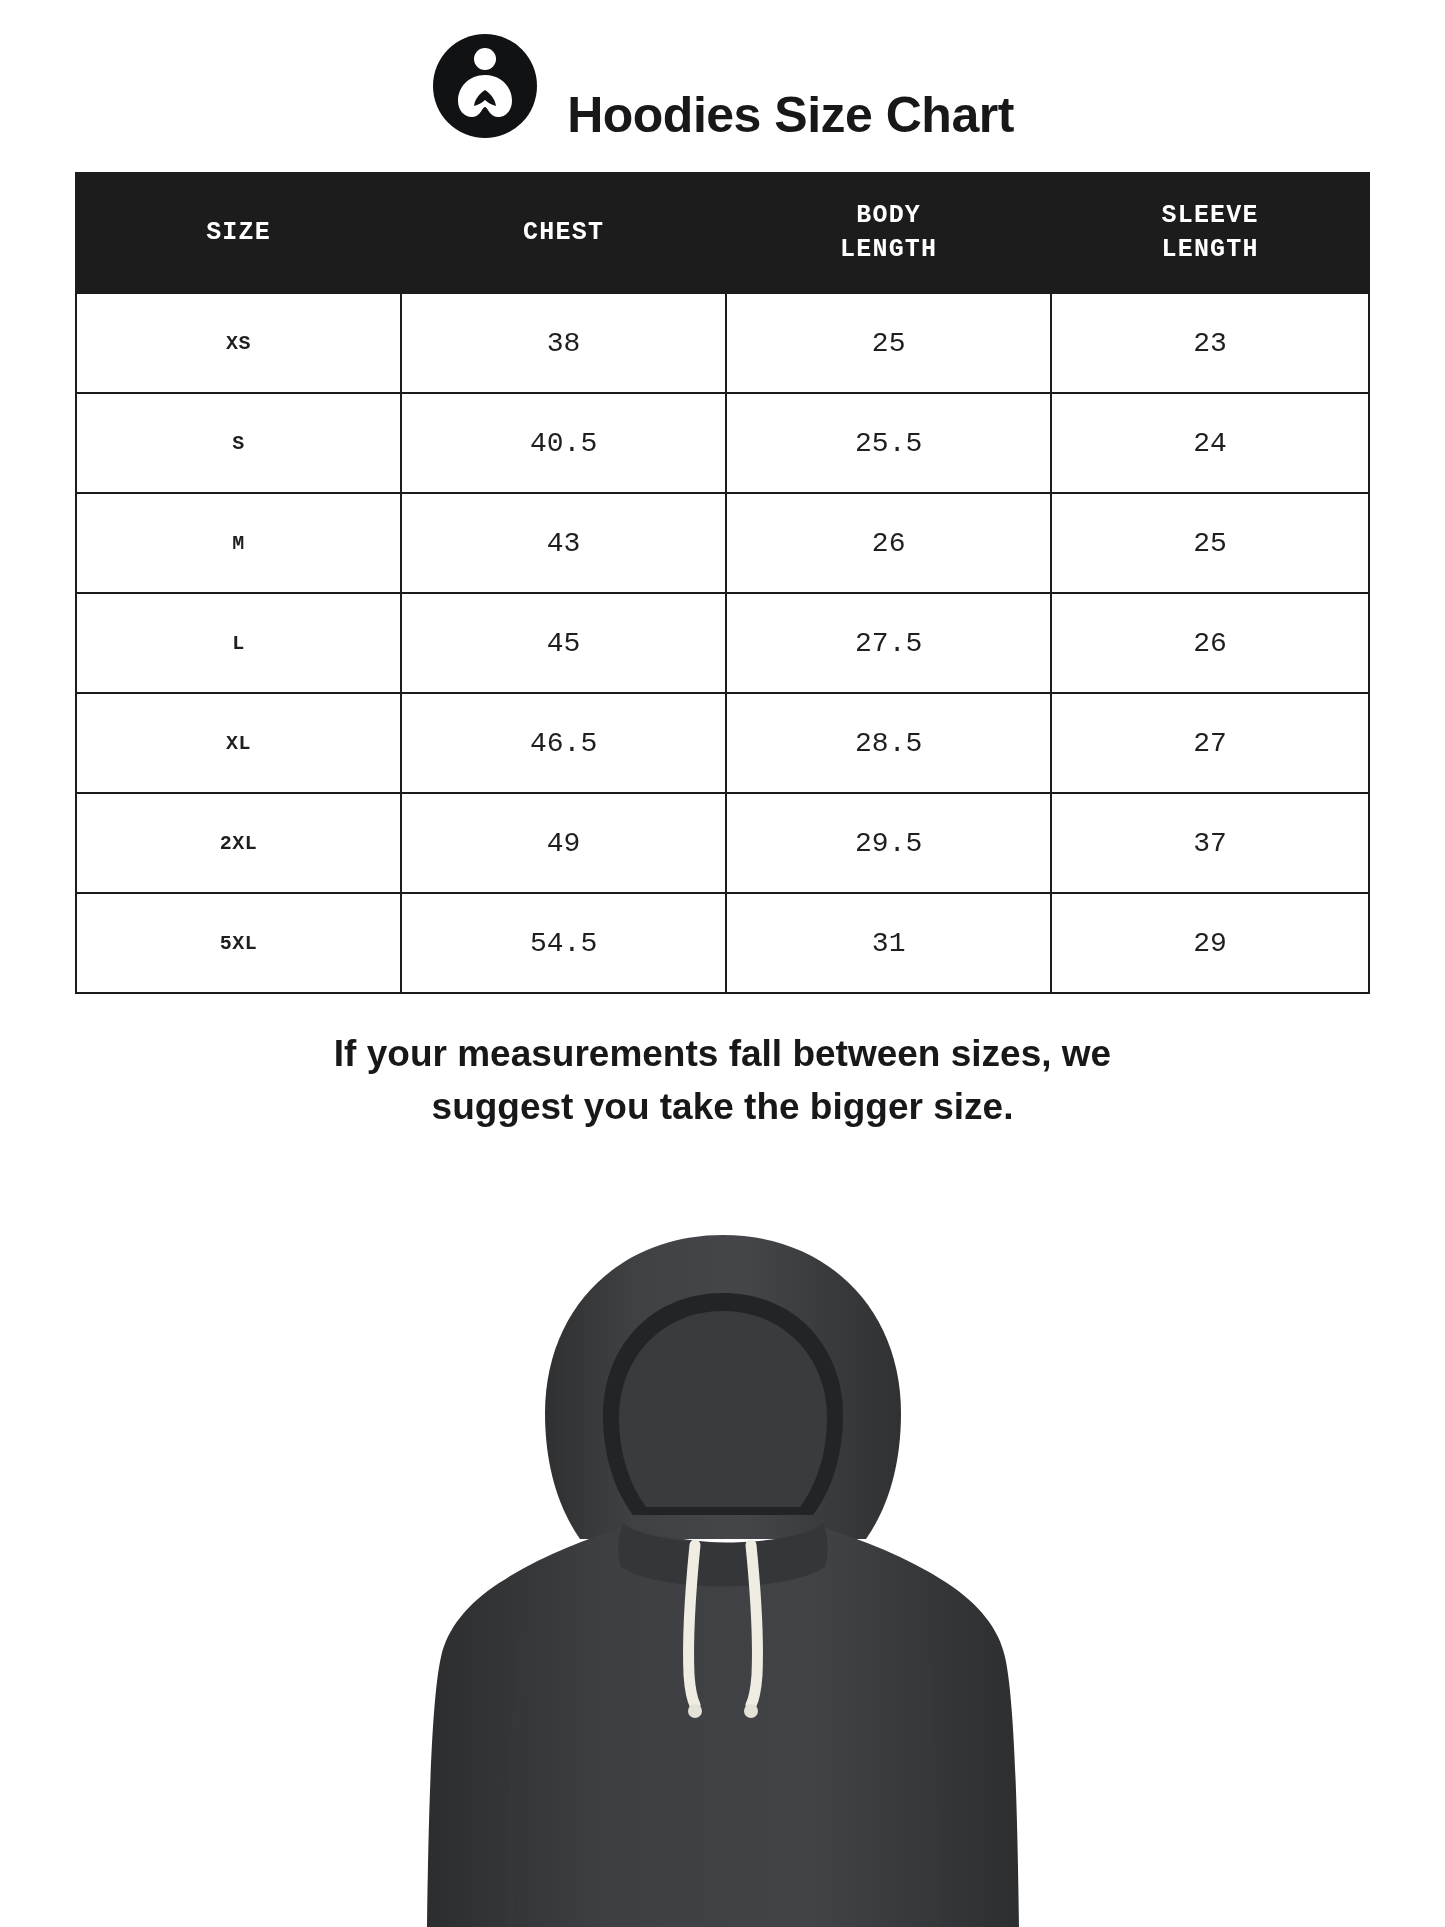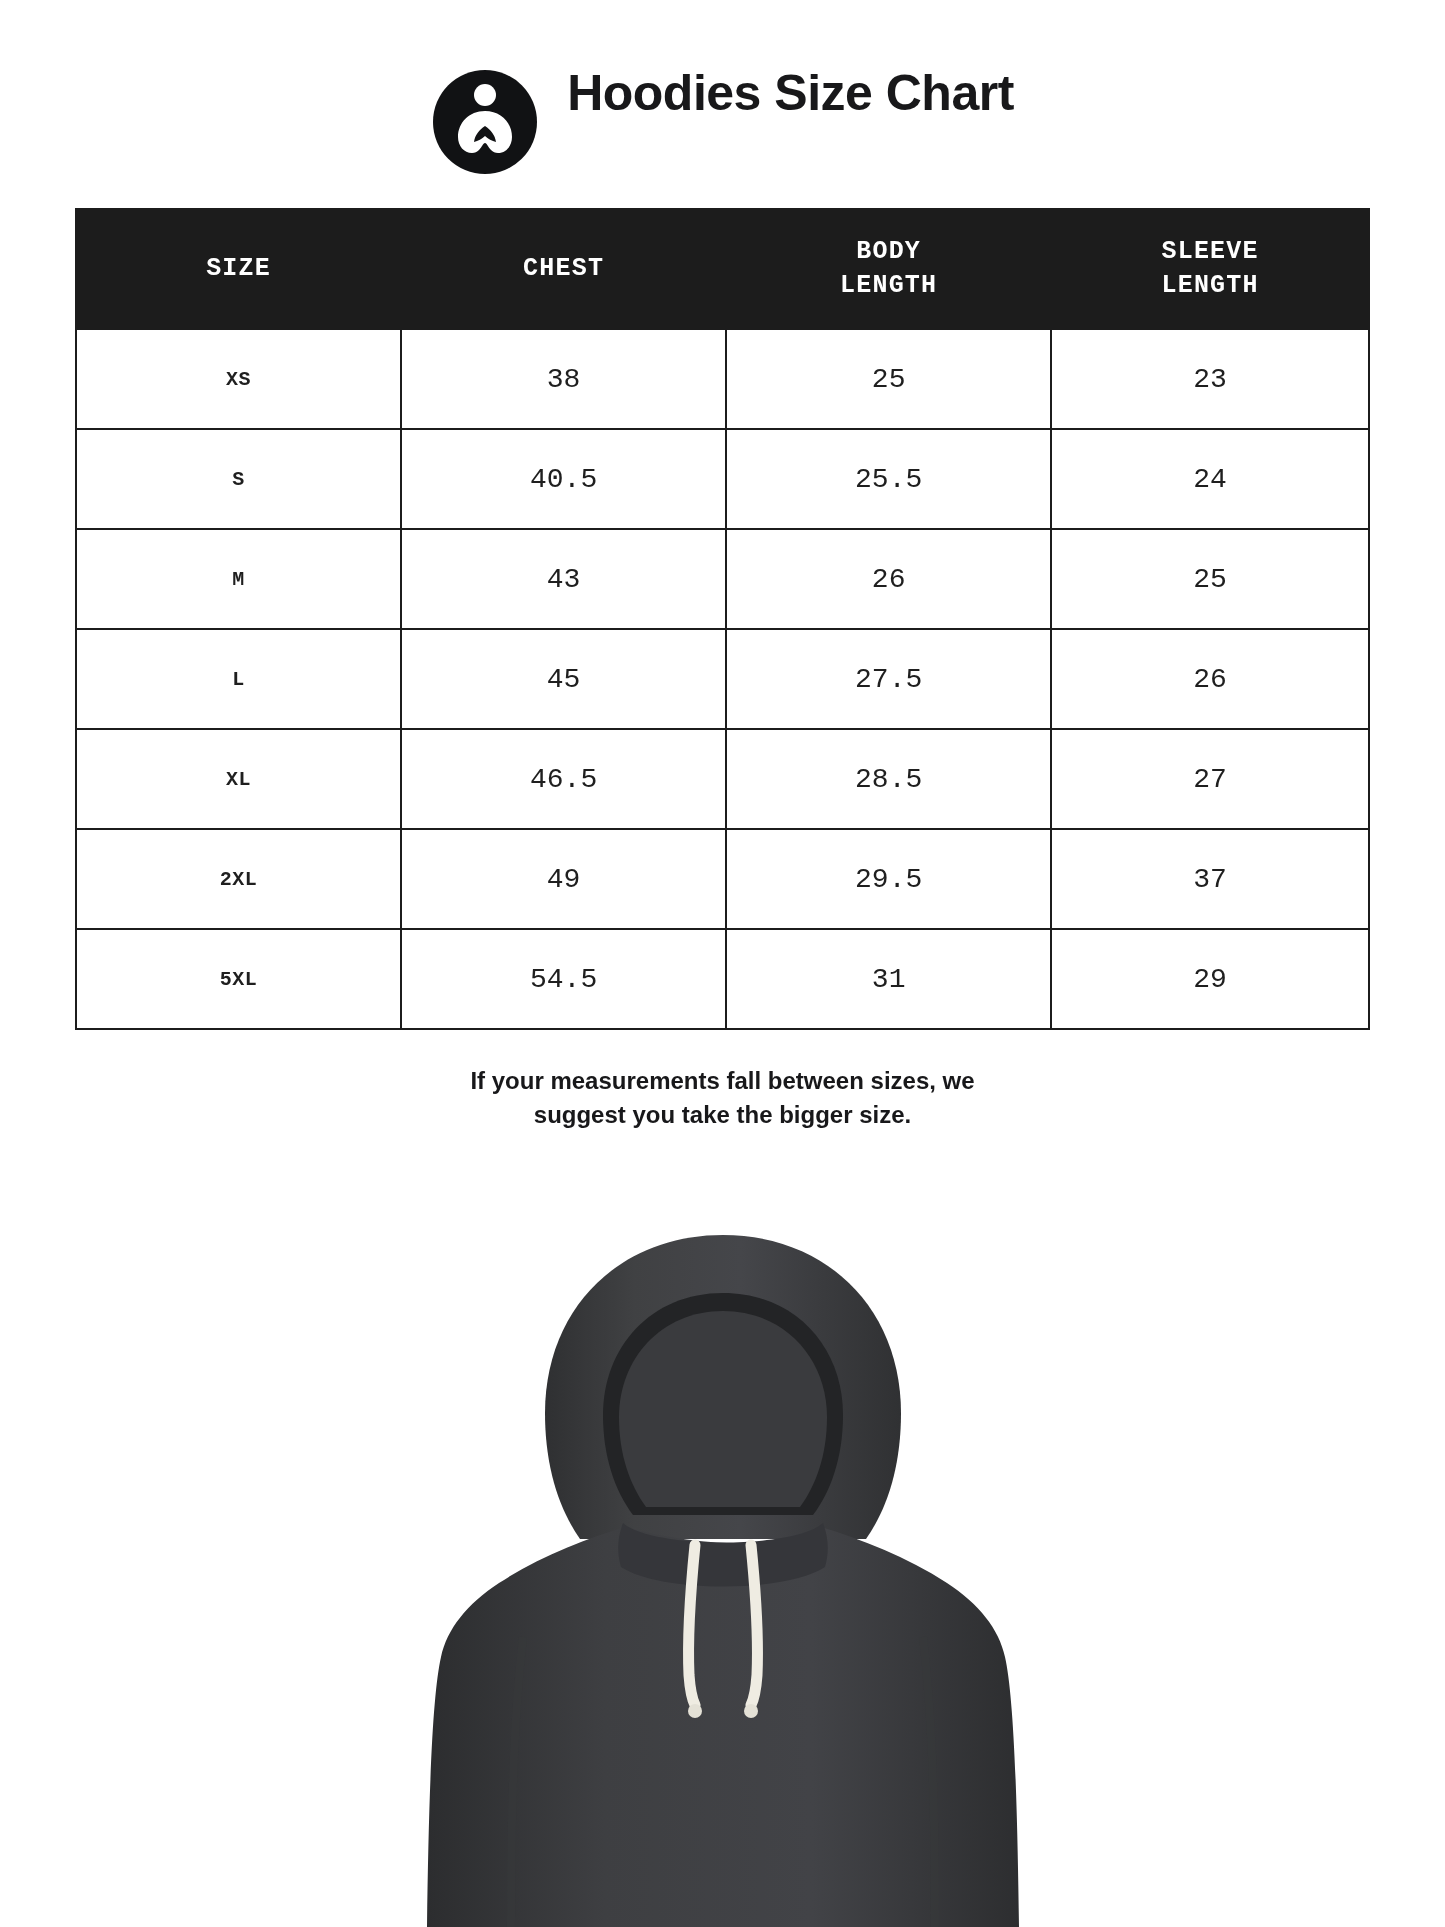--- a/index.html
+++ b/index.html
@@ -19,24 +19,24 @@
   .page {
     width: 1445px;
     height: 1927px;
     position: relative;
     box-sizing: border-box;
   }
 
   
   .header {
     display: flex;
-    align-items: flex-start;
+    align-items: flex-end;
     justify-content: center;
     gap: 28px;
-    padding-top: 68px;
+    padding-top: 32px;
     padding-bottom: 10px;
   }
   .logo {
     width: 108px;
     height: 108px;
     flex: 0 0 auto;
   }
   .title {
     font-size: 50px;
     font-weight: bold;
@@ -90,21 +90,21 @@
   col.c-size   { width: 268px; }
   col.c-chest  { width: 268px; }
   col.c-body   { width: 268px; }
   col.c-sleeve { width: 262px; }
 
   
   .note {
     margin: 34px auto 0 auto;
     width: 960px;
     text-align: center;
-    font-size: 24px;
+    font-size: 37px;
     font-weight: bold;
     line-height: 1.42;
     color: #18181a;
   }
 
   
   .hoodie-area {
     position: absolute;
     left: 0;
     right: 0;

